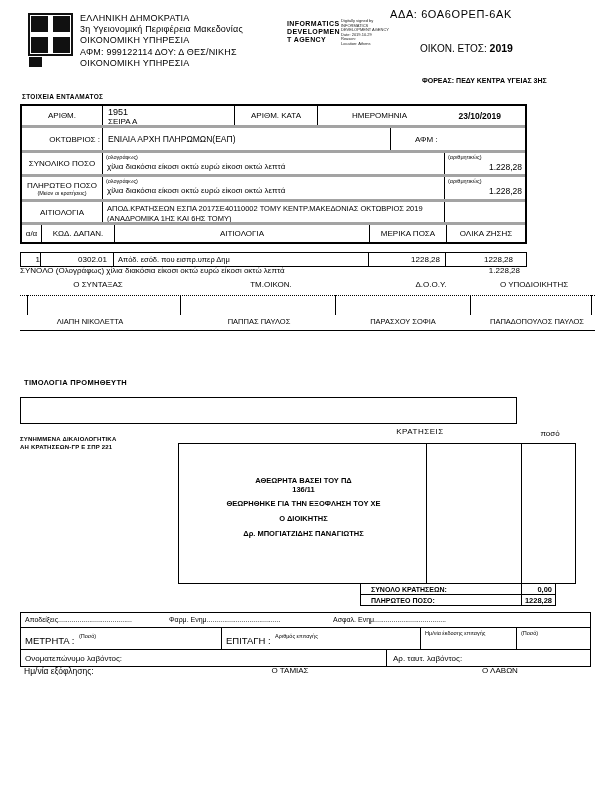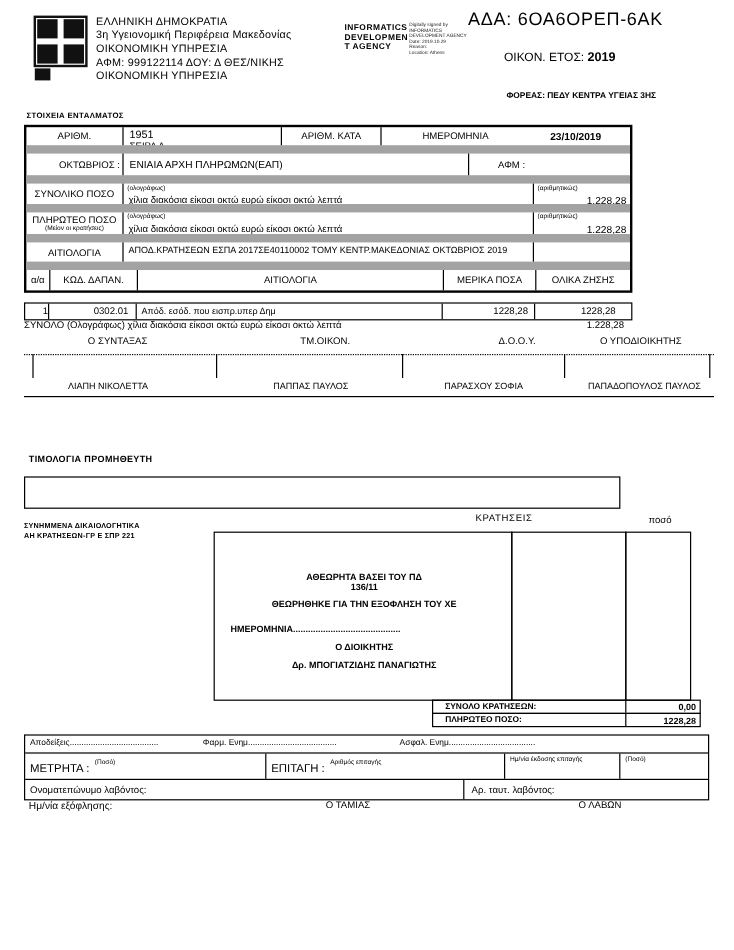--- a/index.html
+++ b/index.html
@@ -11,29 +11,29 @@
   .abs{position:absolute;}
   .ctr{transform:translateX(-50%);white-space:nowrap;}
   
   .logo{left:28px;top:13px;width:45px;height:43px;border:2px solid #111;box-sizing:border-box;
         display:grid;grid-template-columns:1fr 1fr;grid-template-rows:1fr 1fr;gap:5px;padding:1px;background:#fff;}
   .logo div{background:#111;}
   .stampmark{left:29px;top:57px;width:13px;height:10px;background:#111;}
   .org{left:80px;top:13px;font-size:9px;line-height:11.2px;letter-spacing:0.2px;}
   .infa{left:287px;top:20px;font-size:7px;font-weight:700;line-height:8px;letter-spacing:0.4px;}
   .sigd{left:341px;top:19px;font-size:4px;line-height:4.6px;color:#222;}
-  .ada{left:390px;top:8px;font-size:15px;letter-spacing:0.6px;}
+  .ada{left:390px;top:8px;font-size:11px;letter-spacing:0.6px;}
   .year{left:420px;top:42px;font-size:10px;}
   .year b{font-size:10.5px;}
   .doctitle{left:158px;top:74px;font-size:10.5px;letter-spacing:3.4px;white-space:nowrap;}
   .foreas{left:422px;top:77px;font-size:7px;font-weight:700;white-space:nowrap;}
   .seclabel{left:22px;top:93px;font-size:6.5px;font-weight:700;letter-spacing:0.3px;}
   
   .mtable{left:20px;top:104px;width:507px;border:2px solid #000;box-sizing:border-box;}
-  .mrow{display:flex;border-bottom:7px solid #a3a3a3;box-sizing:border-box;}
+  .mrow{display:flex;border-bottom:3px solid #a3a3a3;box-sizing:border-box;}
   .mrow:last-child{border-bottom:none;}
   .mcell{border-right:1px solid #000;box-sizing:border-box;overflow:hidden;position:relative;}
   .mcell:last-child{border-right:none;}
   .lblc{display:flex;align-items:center;justify-content:center;font-size:8px;text-align:center;}
   .lblr{display:flex;align-items:center;justify-content:flex-end;font-size:8px;padding-right:2px;}
   .tag{position:absolute;top:1px;left:3px;font-size:5.5px;}
   .words{padding:9px 0 0 4px;font-size:8px;white-space:nowrap;}
   .amt{padding:9px 3px 0 0;font-size:8.5px;text-align:right;}
   .hcell{display:flex;align-items:center;justify-content:center;font-size:8px;}
   
@@ -51,21 +51,21 @@
   .invlabel{left:24px;top:378px;font-size:7.5px;font-weight:700;letter-spacing:0.3px;}
   .invbox{left:20px;top:397px;width:497px;height:27px;border:1.5px solid #000;box-sizing:border-box;}
   
   .kratlabel{top:427px;font-size:8px;letter-spacing:0.5px;}
   .posolabel{top:429px;font-size:8px;}
   .attach{left:20px;top:436px;font-size:6px;font-weight:700;line-height:7.5px;letter-spacing:0.2px;}
   .stampbox{left:178px;top:443px;width:249px;height:141px;border:1.5px solid #000;box-sizing:border-box;}
   .kcol{left:426px;top:443px;width:96px;height:141px;border:1px solid #000;box-sizing:border-box;}
   .pcol{left:521px;top:443px;width:55px;height:141px;border:1px solid #000;box-sizing:border-box;}
   .stline{width:249px;text-align:center;font-size:7.5px;font-weight:700;}
-  .krow{left:360px;width:224px;height:12px;border:1px solid #000;box-sizing:border-box;display:flex;}
+  .krow{left:360px;width:196px;height:12px;border:1px solid #000;box-sizing:border-box;display:flex;}
   .krow .kl{width:161px;border-right:1px solid #000;box-sizing:border-box;font-size:7px;font-weight:700;display:flex;align-items:center;padding-left:10px;}
   .krow .kv{flex:1;font-size:7.5px;font-weight:700;display:flex;align-items:center;justify-content:flex-end;padding-right:3px;}
   
   .pbox{left:20px;top:612px;width:571px;border:1.5px solid #000;box-sizing:border-box;}
   .prowA{height:14px;border-bottom:1px solid #000;position:relative;font-size:7px;}
   .prowA span{position:absolute;top:3px;white-space:nowrap;}
   .prowB{height:21px;border-bottom:1px solid #000;display:flex;}
   .pcell{border-right:1px solid #000;box-sizing:border-box;position:relative;}
   .pcell:last-child{border-right:none;}
   .big{font-size:9.5px;}
@@ -165,20 +165,21 @@
       </div>
       <div class="mcell" style="flex:1;">
         <span class="tag">(αριθμητικώς)</span>
         <div class="amt">1.228,28</div>
       </div>
     </div>
     <div class="mrow" style="height:23px;">
       <div class="mcell lblc" style="width:81px;">ΑΙΤΙΟΛΟΓΙΑ</div>
       <div class="mcell" style="width:342px;padding:2px 0 0 4px;font-size:7.5px;line-height:9.5px;">
         <div>ΑΠΟΔ.ΚΡΑΤΗΣΕΩΝ ΕΣΠΑ 2017ΣΕ40110002   ΤΟΜΥ ΚΕΝΤΡ.ΜΑΚΕΔΟΝΙΑΣ  ΟΚΤΩΒΡΙΟΣ 2019</div>
+        <div>(ΑΝΑΔΡΟΜΙΚΑ 1ΗΣ ΚΑΙ 6ΗΣ ΤΟΜΥ)</div>
       </div>
       <div class="mcell" style="flex:1;"></div>
     </div>
     <div class="mrow" style="height:17px;">
       <div class="mcell hcell" style="width:20px;">α/α</div>
       <div class="mcell hcell" style="width:73px;">ΚΩΔ. ΔΑΠΑΝ.</div>
       <div class="mcell hcell" style="width:255px;">ΑΙΤΙΟΛΟΓΙΑ</div>
       <div class="mcell hcell" style="width:77px;">ΜΕΡΙΚΑ ΠΟΣΑ</div>
       <div class="mcell hcell" style="flex:1;">ΟΛΙΚΑ ΖΗΣΗΣ</div>
     </div>
@@ -223,21 +224,20 @@
   <div class="abs posolabel ctr" style="left:550px;">ποσό</div>
   <div class="abs attach">
     <div>ΣΥΝΗΜΜΕΝΑ ΔΙΚΑΙΟΛΟΓΗΤΙΚΑ</div>
     <div>ΑΗ ΚΡΑΤΗΣΕΩΝ-ΓΡ Ε ΣΠΡ 221</div>
   </div>
 
   <div class="abs stampbox">
     <div class="stline" style="margin-top:32px;">ΑΘΕΩΡΗΤΑ ΒΑΣΕΙ ΤΟΥ ΠΔ</div>
     <div class="stline">136/11</div>
     <div class="stline" style="margin-top:5px;">ΘΕΩΡΗΘΗΚΕ ΓΙΑ ΤΗΝ ΕΞΟΦΛΗΣΗ ΤΟΥ ΧΕ</div>
-    <div class="stline" style="margin-top:12px;text-align:left;padding-left:13px;box-sizing:border-box;">ΗΜΕΡΟΜΗΝΙΑ...........................................</div>
     <div class="stline" style="margin-top:6px;">Ο ΔΙΟΙΚΗΤΗΣ</div>
     <div class="stline" style="margin-top:6px;">Δρ. ΜΠΟΓΙΑΤΖΙΔΗΣ ΠΑΝΑΓΙΩΤΗΣ</div>
   </div>
   <div class="abs kcol"></div>
   <div class="abs pcol"></div>
 
   <div class="abs krow" style="top:583px;">
     <div class="kl">ΣΥΝΟΛΟ ΚΡΑΤΗΣΕΩΝ:</div>
     <div class="kv">0,00</div>
   </div>

